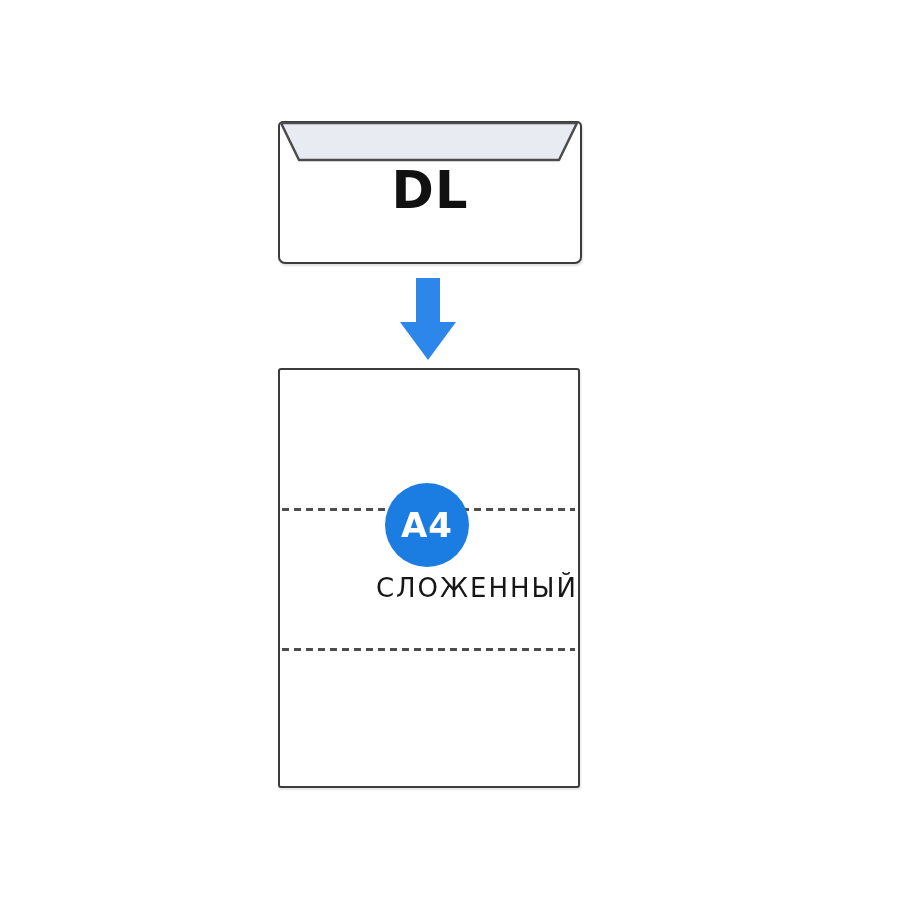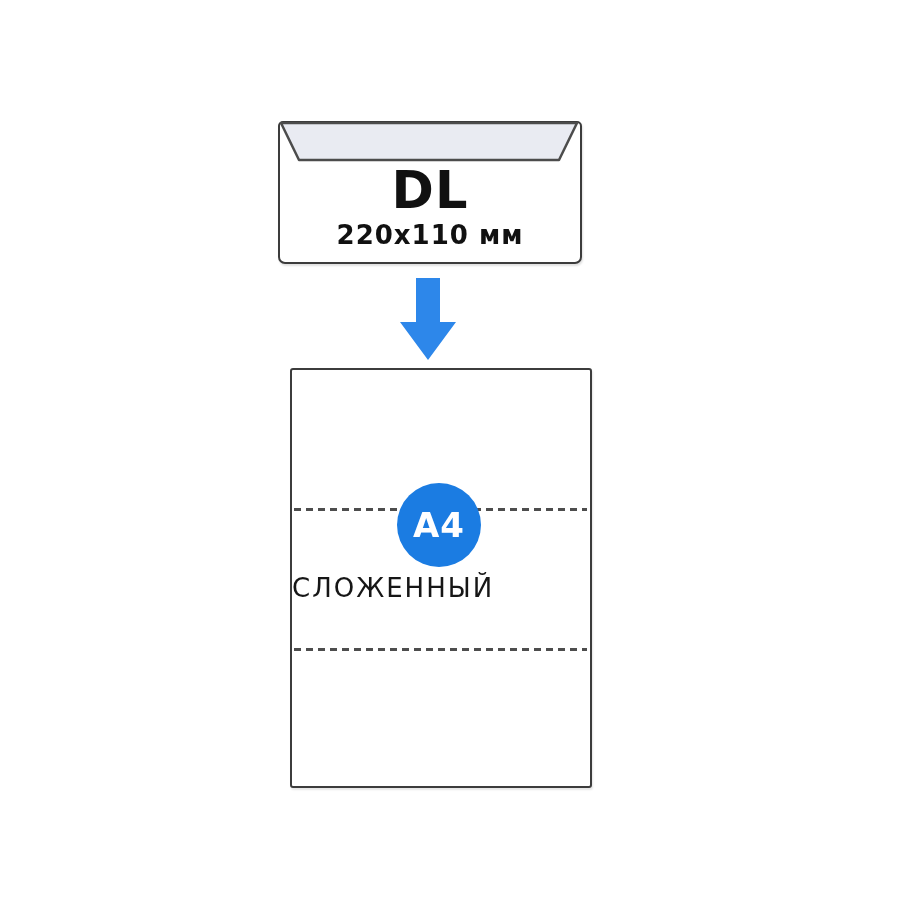--- a/index.html
+++ b/index.html
@@ -76,21 +76,20 @@
     position: absolute;
     left: 278px;
     top: 368px;
     width: 302px;
     height: 420px;
     background: #ffffff;
     border: 2.5px solid #3c3c3c;
     border-radius: 3px;
     box-sizing: border-box;
     box-shadow: 1px 2px 2px rgba(0,0,0,0.10);
-    margin-left: 12px;
   }
   .fold-line {
     position: absolute;
     left: 2px;
     width: 293px;
     height: 3px;
     background: repeating-linear-gradient(90deg,
       #4d4d4d 0px, #4d4d4d 7px,
       transparent 7px, transparent 12px);
   }
@@ -111,39 +110,38 @@
     color: #ffffff;
     font-size: 34px;
     font-weight: 700;
     letter-spacing: 1px;
   }
   .sheet-caption {
     position: absolute;
     left: 0;
     top: 202px;
     width: 100%;
-    text-align: left;
+    text-align: right;
     color: #161616;
     font-size: 26px;
     font-weight: 500;
     letter-spacing: 2px;
     line-height: 32px;
   }
 </style>
 </head>
 <body>
 
 <div class="canvas">
 
   <div class="envelope">
     <svg class="envelope-flap-svg" viewBox="0 0 300 40" preserveAspectRatio="none">
       <path d="M 2,1 L 298,1 L 280,38 L 20,38 Z" stroke="#4c4c4c" stroke-width="2.5" stroke-linejoin="round" fill="#e9ebf2"></path>
     </svg>
     <div class="envelope-format">DL</div>
-    <div class="envelope-size">220x110 мм</div>
   </div>
 
   <svg class="arrow-down" viewBox="0 0 56 82" preserveAspectRatio="none">
     <path d="M 16,0 L 40,0 L 40,44 L 56,44 L 28,82 L 0,44 L 16,44 Z" fill="#2d87ea"></path>
   </svg>
 
   <div class="sheet">
     <div class="fold-line fold-line-1"></div>
     <div class="fold-line fold-line-2"></div>
     <div class="a4-badge">

